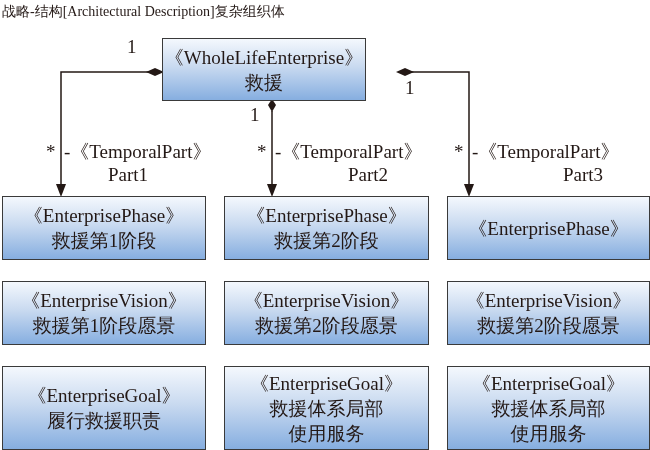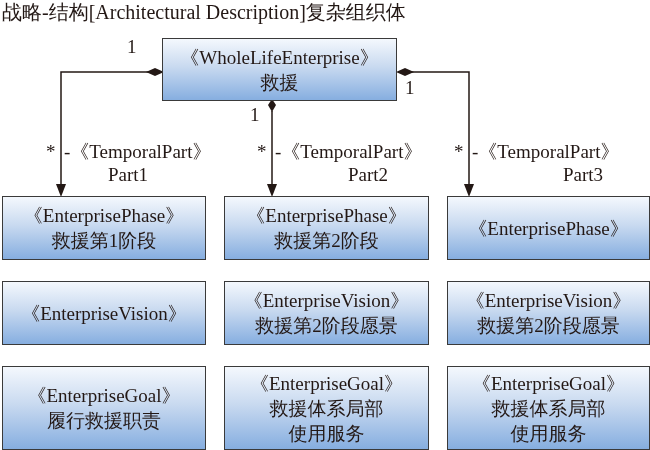--- a/index.html
+++ b/index.html
@@ -1,18 +1,18 @@
 <!DOCTYPE html>
 <html><head>
 <meta charset="utf-8">
 <style>
   html, body { margin:0; padding:0; background:#ffffff; }
   body { width:650px; height:450px; position:relative; overflow:hidden;
          font-family: "DejaVu Serif", "Liberation Serif", serif; color:#231815; }
-  .title { position:absolute; left:2px; top:0px; font-size:20px; line-height:24px; white-space:nowrap;
+  .title { position:absolute; left:2px; top:0px; font-size:14px; line-height:24px; white-space:nowrap;
            font-family: "Liberation Serif", "DejaVu Serif", serif; }
   .box { position:absolute; box-sizing:border-box; border:1.5px solid #3a3a3a;
          background: linear-gradient(to bottom, #f4f8fd 0%, #c9daf0 45%, #86aee0 100%);
          display:flex; flex-direction:column; align-items:center; justify-content:center;
          text-align:center; font-family: "Liberation Serif", "DejaVu Serif", serif;
          font-size:19px; line-height:25px; color:#231815; }
   .box span { display:block; white-space:nowrap; }
   .lbl { position:absolute; font-family: "Liberation Serif", "DejaVu Serif", serif; font-size:19px;
          line-height:22px; white-space:nowrap; color:#231815; }
   svg.wires { position:absolute; left:0; top:0; }
@@ -50,39 +50,40 @@
 <div class="lbl" style="left:108px;top:164px;">Part1</div>
 
 <div class="lbl" style="left:257px;top:141px;">*</div>
 <div class="lbl" style="left:275px;top:141px;">-《TemporalPart》</div>
 <div class="lbl" style="left:348px;top:164px;">Part2</div>
 
 <div class="lbl" style="left:454px;top:141px;">*</div>
 <div class="lbl" style="left:472px;top:141px;">-《TemporalPart》</div>
 <div class="lbl" style="left:563px;top:164px;">Part3</div>
 
-<div class="box" style="left:162px;top:38px;width:235px;height:63px;">
+<div class="box" style="left:162px;top:38px;width:204px;height:63px;">
   <span>《WholeLifeEnterprise》</span>
   <span>救援</span>
 </div>
 
 <div class="box" style="left:2px;top:196px;width:204px;height:64px;">
   <span>《EnterprisePhase》</span>
   <span>救援第1阶段</span>
 </div>
 <div class="box" style="left:224px;top:196px;width:205px;height:64px;">
   <span>《EnterprisePhase》</span>
   <span>救援第2阶段</span>
 </div>
 <div class="box" style="left:447px;top:196px;width:203px;height:64px;">
   <span>《EnterprisePhase》</span>
 </div>
 
 <div class="box" style="left:2px;top:281px;width:204px;height:64px;">
   <span>《EnterpriseVision》</span>
+  <span>救援第1阶段愿景</span>
 </div>
 <div class="box" style="left:224px;top:281px;width:205px;height:64px;">
   <span>《EnterpriseVision》</span>
   <span>救援第2阶段愿景</span>
 </div>
 <div class="box" style="left:447px;top:281px;width:203px;height:64px;">
   <span>《EnterpriseVision》</span>
   <span>救援第2阶段愿景</span>
 </div>
 

